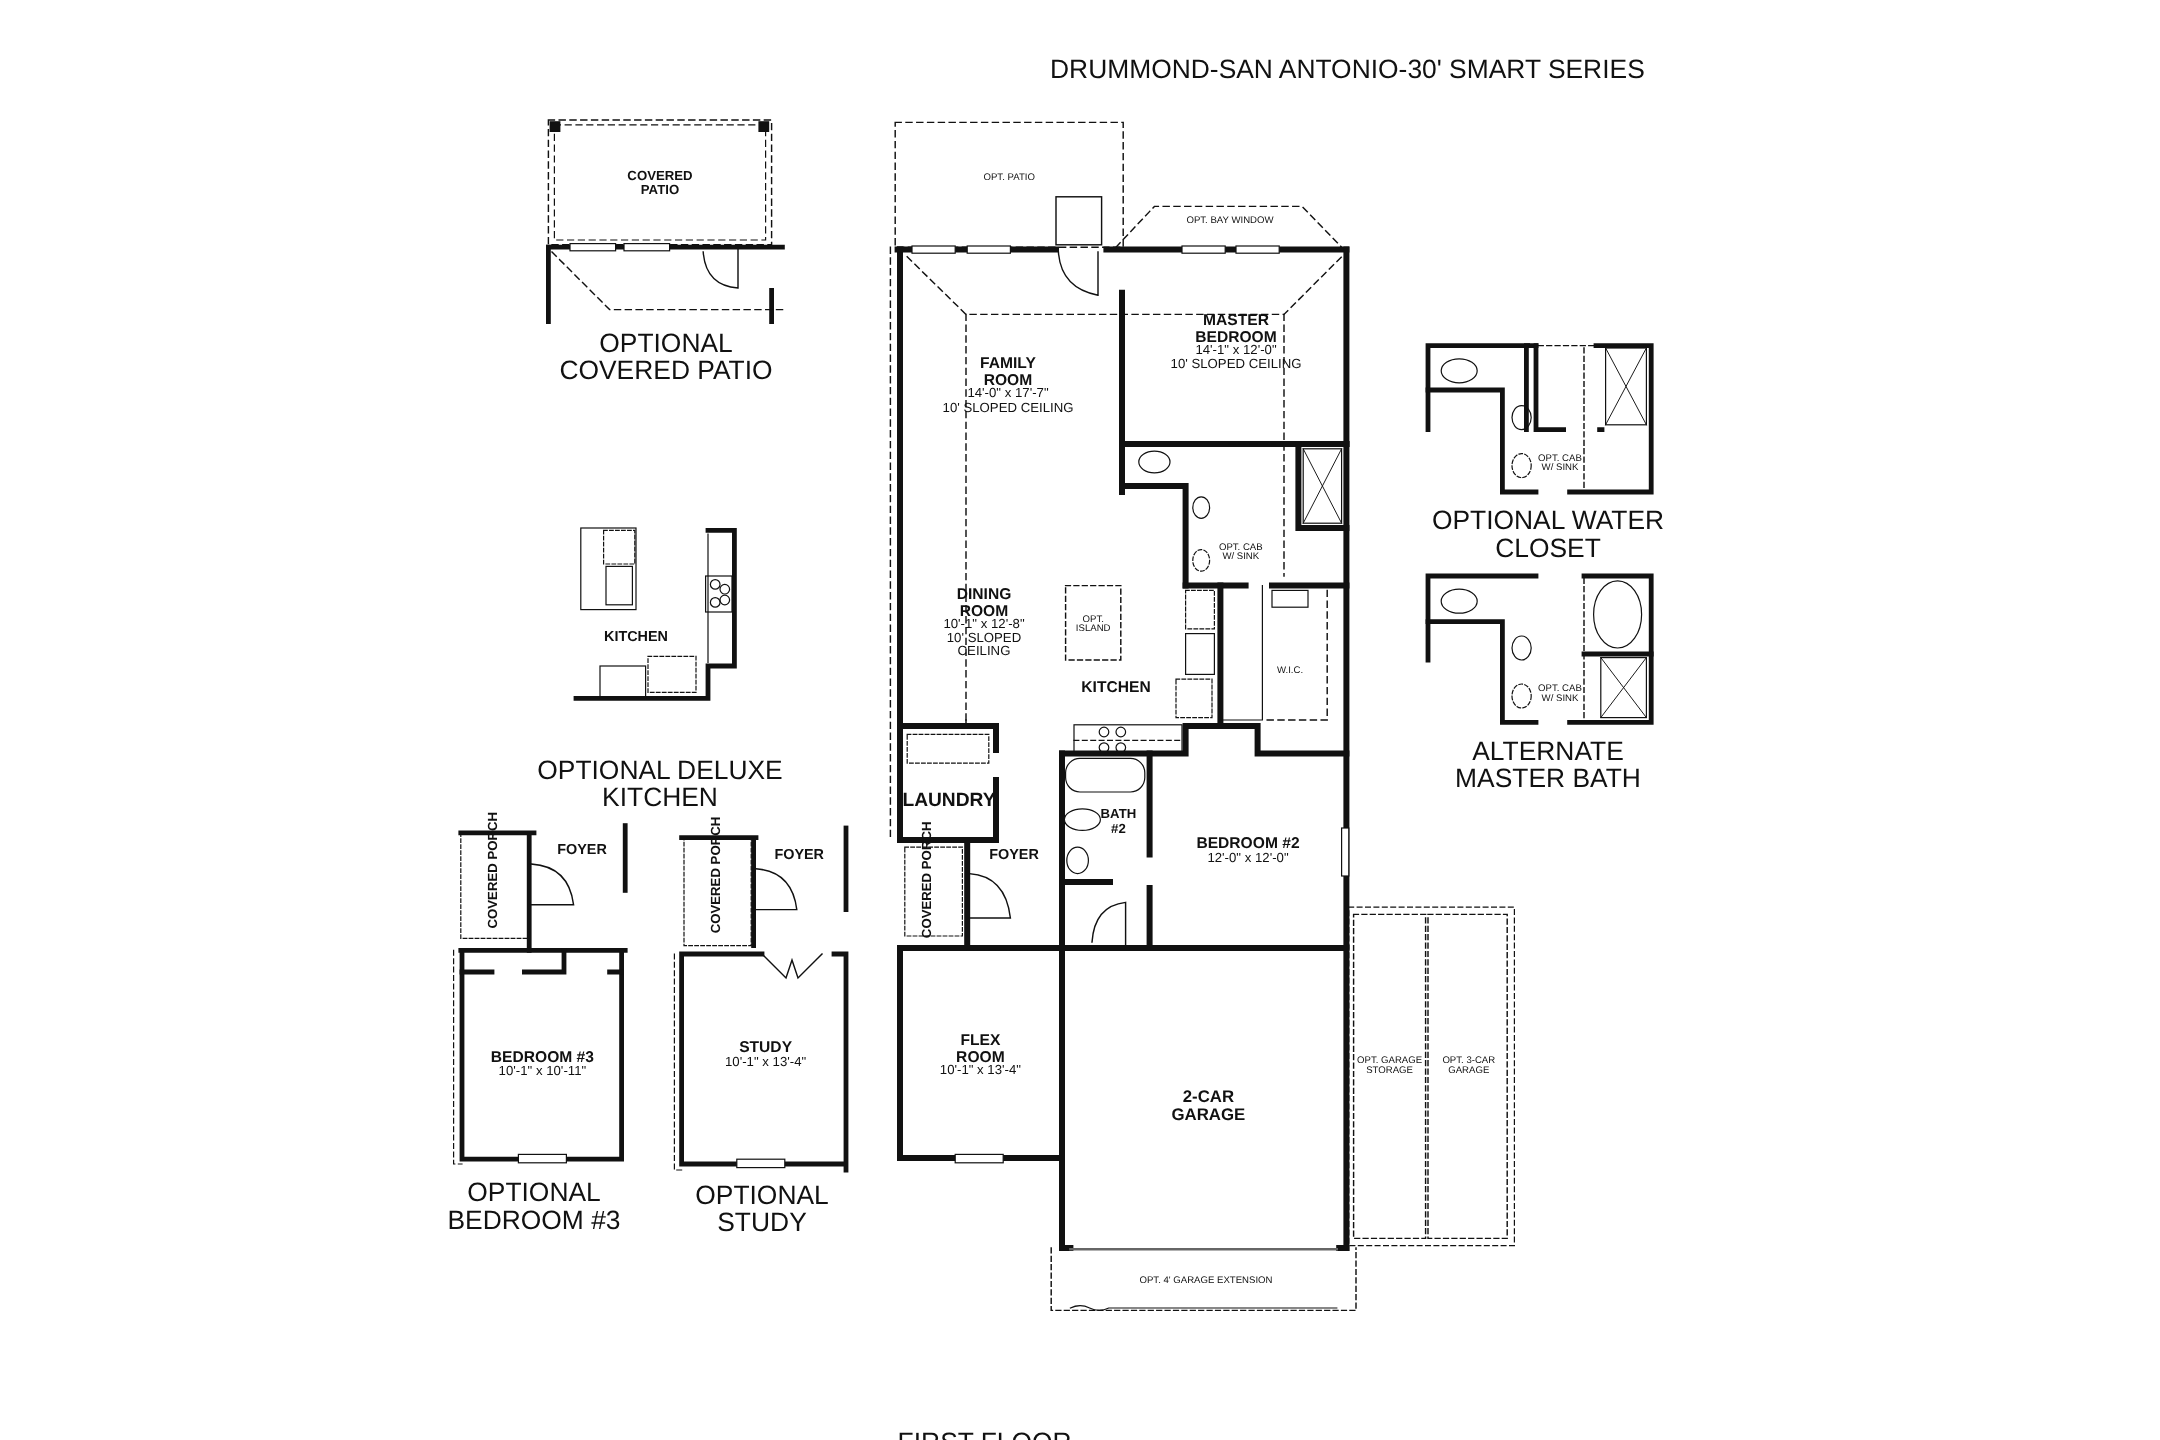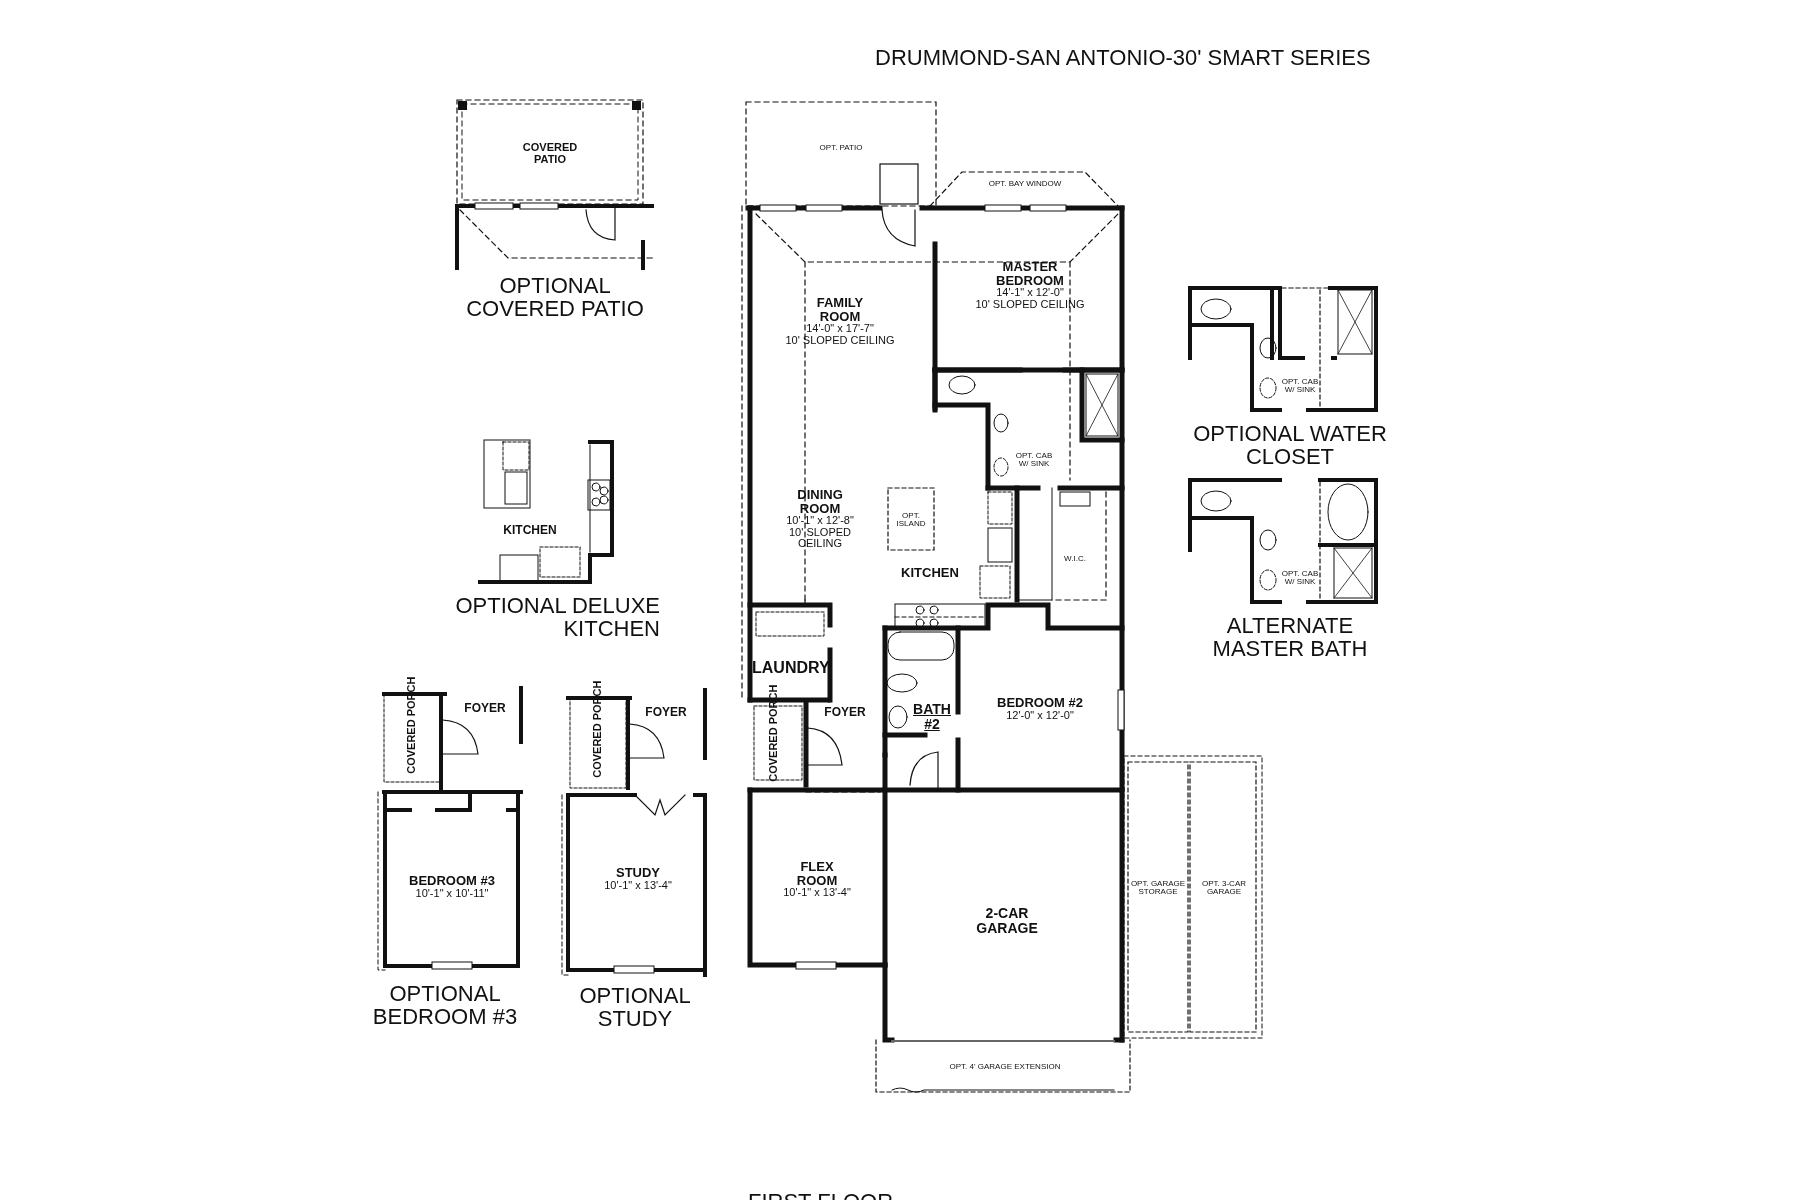--- a/index.html
+++ b/index.html
@@ -221,42 +221,42 @@
   <span class="dim" style="width:70px;margin:0 auto;">10' SLOPED CEILING</span>
 </div>
 
 <div class="lbl tiny" style="left:890px; top:512px; width:42px;">OPT. ISLAND</div>
 <div class="lbl room" style="left:885px; top:566px; width:90px;">KITCHEN</div>
 <div class="lbl tiny" style="left:1055px; top:555px; width:40px;">W.I.C.</div>
 <div class="lbl room" style="left:752px; top:660px; width:76px; font-size:16px;">LAUNDRY</div>
 
 <div class="lbl room vert" style="left:736px; top:738px; width:76px; font-size:11px;">COVERED PORCH</div>
 <div class="lbl room" style="left:815px; top:706px; width:60px; font-size:12px;">FOYER</div>
-<div class="lbl room" style="left:912px; top:702px; width:40px; font-size:14px;text-decoration:underline;">BATH #2</div>
+<div class="lbl room" style="left:912px; top:674px; width:40px; font-size:11px;">BATH #2</div>
 
 <div class="lbl room" style="left:975px; top:696px; width:130px;">
   <span>BEDROOM #2</span>
   <span class="dim">12'-0" x 12'-0"</span>
 </div>
 
 <div class="lbl room" style="left:762px; top:860px; width:110px;">
   <span style="display:block;width:50px;margin:0 auto;">FLEX ROOM</span>
   <span class="dim">10'-1" x 13'-4"</span>
 </div>
 
 <div class="lbl room" style="left:967px; top:906px; width:80px; font-size:14px;">2-CAR GARAGE</div>
 <div class="lbl tiny" style="left:1130px; top:880px; width:56px;">OPT. GARAGE STORAGE</div>
 <div class="lbl tiny" style="left:1196px; top:880px; width:56px;">OPT. 3-CAR GARAGE</div>
 <div class="lbl tiny" style="left:920px; top:1063px; width:170px;">OPT. 4' GARAGE EXTENSION</div>
 
 <div class="lbl room" style="left:520px; top:142px; width:60px; font-size:11px;">COVERED PATIO</div>
 <div class="lbl cap" style="left:450px; top:274px; width:210px;">OPTIONAL COVERED PATIO</div>
 
 <div class="lbl room" style="left:490px; top:524px; width:80px; font-size:12px;">KITCHEN</div>
-<div class="lbl cap" style="left:440px; top:594px; width:220px;text-align:right;">OPTIONAL DELUXE KITCHEN</div>
+<div class="lbl cap" style="left:440px; top:630px; width:220px;">OPTIONAL DELUXE KITCHEN</div>
 
 <div class="lbl tiny" style="left:1280px; top:378px; width:40px;">OPT. CAB W/ SINK</div>
 <div class="lbl cap" style="left:1190px; top:422px; width:200px;">OPTIONAL WATER CLOSET</div>
 
 <div class="lbl tiny" style="left:1280px; top:570px; width:40px;">OPT. CAB W/ SINK</div>
 <div class="lbl cap" style="left:1190px; top:614px; width:200px;">ALTERNATE MASTER BATH</div>
 
 <div class="lbl room vert" style="left:374px; top:730px; width:76px; font-size:11px;">COVERED PORCH</div>
 <div class="lbl room" style="left:455px; top:702px; width:60px; font-size:12px;">FOYER</div>
 <div class="lbl room" style="left:392px; top:874px; width:120px;">

